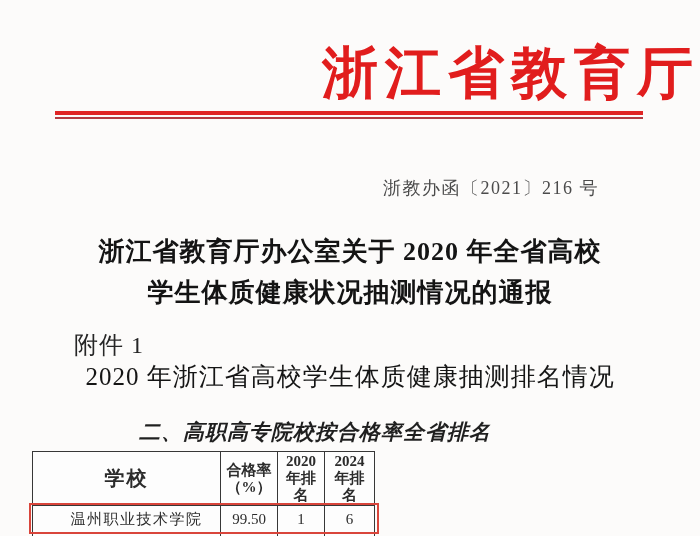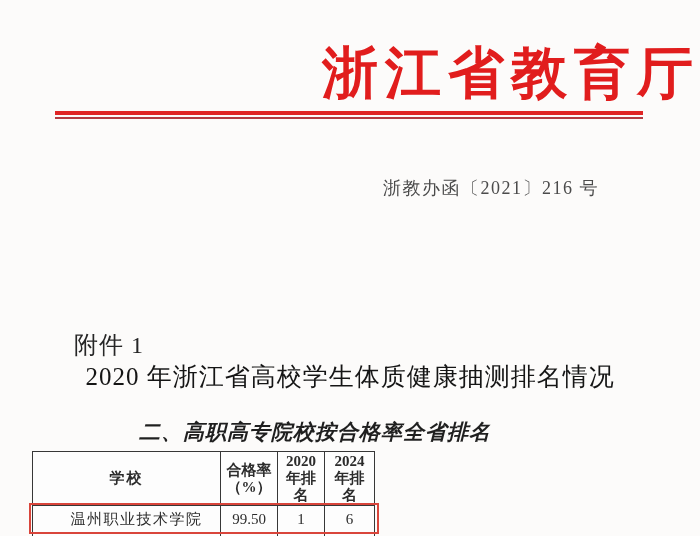--- a/index.html
+++ b/index.html
@@ -115,21 +115,21 @@
     vertical-align: middle;
     color: #2c2c2c;
   }
   .rank-table thead th {
     height: 54px;
     font-size: 15px;
     font-weight: bold;
     line-height: 17px;
     white-space: pre-line;
   }
-  .rank-table thead th.school-h { font-size: 15px; letter-spacing: 2px; }
+  .rank-table thead th.school-h { font-size: 20px; letter-spacing: 2px; }
   .rank-table tbody td {
     height: 27px;
     font-size: 15px;
   }
   .rank-table tbody td.school-cell { letter-spacing: 1.5px; padding-left: 20px; }
   .rank-table tbody tr.partial td { height: 14px; border-top: none; }
   
   .highlight-box {
     position: absolute;
     top: 503px;
@@ -148,20 +148,24 @@
   <div class="agency-name">浙江省教育厅</div>
 
   <div class="red-rule">
     <div class="thick"></div>
     <div class="gap"></div>
     <div class="thin"></div>
   </div>
 
   <div class="doc-number">浙教办函〔2021〕216 号</div>
 
+  <div class="main-title">
+    <div>浙江省教育厅办公室关于 2020 年全省高校</div>
+    <div>学生体质健康状况抽测情况的通报</div>
+  </div>
 
   <div class="attach-label">附件 1</div>
 
   <div class="attach-title">2020 年浙江省高校学生体质健康抽测排名情况</div>
 
   <div class="section-heading">二、高职高专院校按合格率全省排名</div>
 
   <table class="rank-table">
     <colgroup>
       <col class="c-school">

